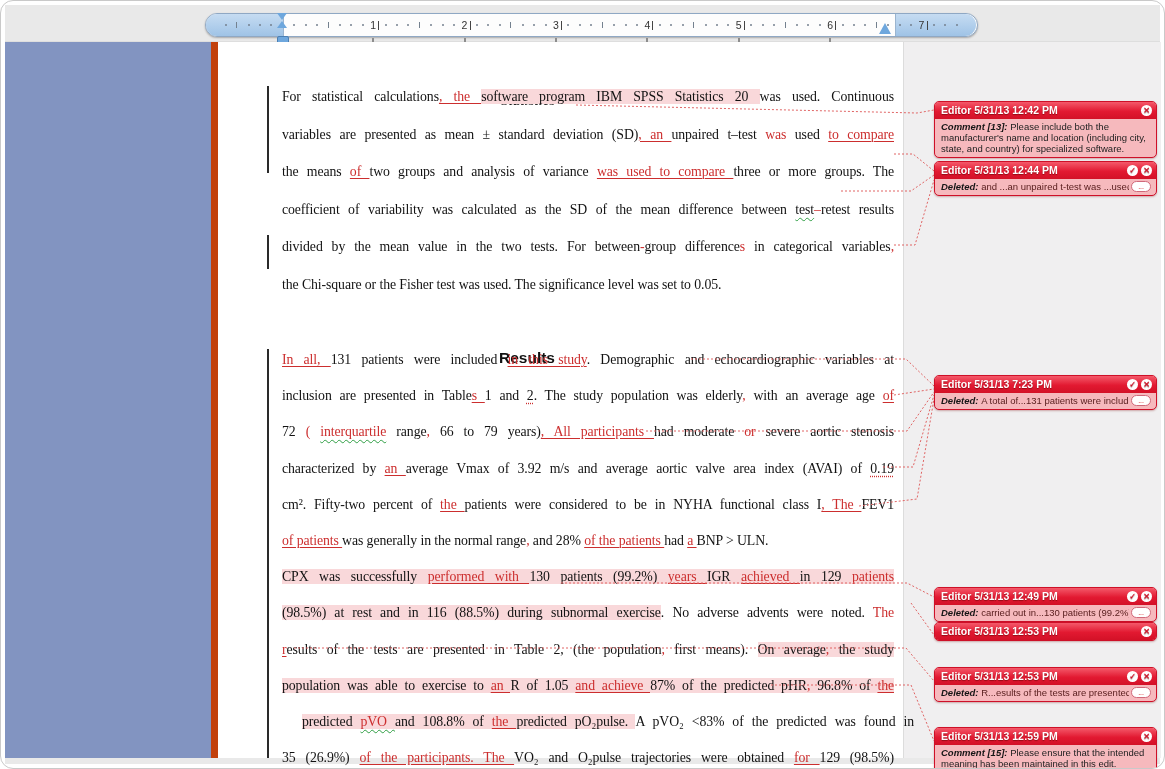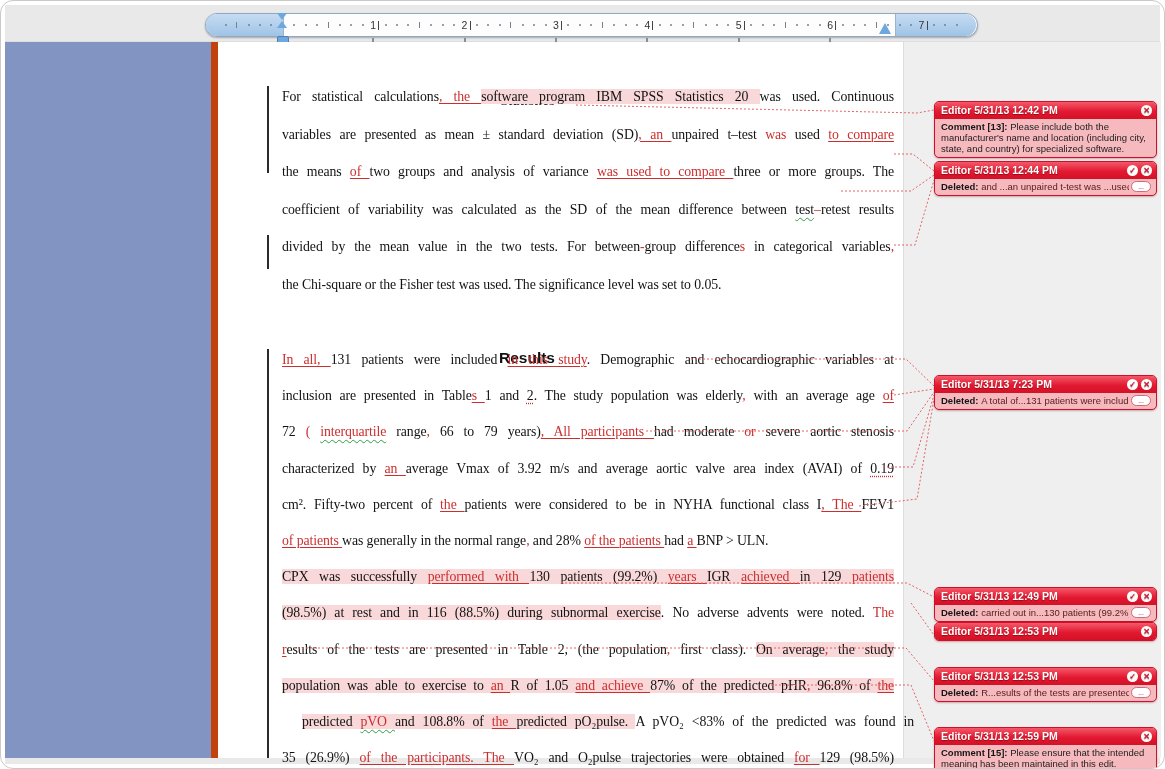--- a/index.html
+++ b/index.html
@@ -38,21 +38,21 @@
   .c-dot{text-decoration:underline dotted #cc2e2e;text-underline-offset:3px;}
   .change-bar{position:absolute;left:266px;width:2px;background:#2a2a2a;z-index:2;}
   
   #callouts{position:absolute;left:0;top:0;width:1165px;height:769px;z-index:4;pointer-events:none;}
   
   .bubble{position:absolute;left:933px;width:221px;background:#f6b9bd;border:1.5px solid #ce1028;border-radius:5px;box-shadow:0 1px 2px rgba(120,0,0,.3);overflow:hidden;z-index:6;}
   .bubble-head{height:15px;background:linear-gradient(#f4596a 0%,#e21931 55%,#d31127 100%);color:#fff;font-size:10.5px;font-weight:bold;line-height:15px;padding:1px 4px 1px 6px;display:flex;align-items:center;gap:3px;text-shadow:0 1px 1px rgba(90,0,0,.55);white-space:nowrap;}
   .bubble-head .sp{flex:1;}
   .hbtn{flex:0 0 auto;width:11px;height:11px;border-radius:50%;background:#fff;color:#d01228;font-size:8px;line-height:11px;text-align:center;font-weight:bold;cursor:pointer;}
   .bubble-body{padding:2px 5px 3px 6px;font-size:9.5px;line-height:11px;color:#222;}
-  .bubble-body b{color:#151515;}
+  .bubble-body b{color:#151515;font-style:italic;}
   .bubble-body.del{display:flex;align-items:center;gap:2px;}
   .bubble-body.del .dtext{flex:1;white-space:nowrap;overflow:hidden;color:#5b2020;}
   .pill{flex:0 0 auto;background:#fff;border:1px solid #d0697a;border-radius:7px;font-size:7px;line-height:7px;padding:1px 6px;color:#c00;cursor:pointer;}
 </style>
 </head>
 <body>
 
 <div id="frame">
 
   <div id="ruler-strip">
@@ -162,21 +162,21 @@
       <div class="doc-line" style="top: 237px;"><span class="">divided by the mean value in the two tests. For between</span><span class="c-red">-</span><span class="">group difference</span><span class="c-red">s </span><span class="">in categorical variables</span><span class="c-red">,</span></div>
       <div class="doc-line nojust" style="top: 274.5px;"><span class="">the Chi-square or the Fisher test was used. The significance level was set to 0.05.</span></div>
       <div class="doc-line" style="top: 350px;"><span class="c-red c-ul">In all, </span><span class="">131 patients were included </span><span class="c-red c-ul">in this study</span><span class="">. Demographic and echocardiographic variables at</span></div>
       <div class="doc-line" style="top: 386.2px;"><span class="">inclusion are presented in Table</span><span class="c-red c-ul">s </span><span class="">1 and </span><span class="c-dot">2</span><span class="">. The study population was elderly</span><span class="c-red">, </span><span class="">with an average age </span><span class="c-red c-ul">of</span></div>
       <div class="doc-line" style="top: 422.4px;"><span class="">72 </span><span class="c-red">( </span><span class="c-red c-ul c-sq">interquartile</span><span class=""> range</span><span class="c-red">, </span><span class="">66 to 79 years)</span><span class="c-red c-ul">, All participants </span><span class="">had moderate </span><span class="c-red">or </span><span class="">severe aortic stenosis</span></div>
       <div class="doc-line" style="top: 458.6px;"><span class="">characterized by </span><span class="c-red c-ul">an </span><span class="">average Vmax of 3.92 m/s and average aortic valve area index (AVAI) of </span><span class="c-dot">0.19</span></div>
       <div class="doc-line" style="top: 494.8px;"><span class="">cm². Fifty-two percent of </span><span class="c-red c-ul">the </span><span class="">patients were considered to be in NYHA functional class I</span><span class="c-red c-ul">, The </span><span class="">FEV1</span></div>
       <div class="doc-line nojust" style="top: 531px;"><span class="c-red c-ul">of patients </span><span class="">was generally in the normal range</span><span class="c-red">, </span><span class="">and 28% </span><span class="c-red c-ul">of the patients </span><span class="">had </span><span class="c-red c-ul">a </span><span class="">BNP &gt; ULN.</span></div>
       <div class="doc-line" style="top: 567.2px;"><span class="c-hl">CPX was successfully </span><span class="c-hl c-red c-ul">performed with </span><span class="c-hl">130 patients (99.2%) </span><span class="c-hl c-red c-ul">years </span><span class="c-hl">IGR </span><span class="c-hl c-red c-ul">achieved </span><span class="c-hl">in 129 </span><span class="c-hl c-red">patients</span></div>
       <div class="doc-line" style="top: 603.4px;"><span class="c-hl">(98.5%) at rest and in 116 (88.5%) during subnormal exercise</span><span class="">. No adverse advents were noted.  </span><span class="c-red">The</span></div>
-      <div class="doc-line" style="top: 639.6px;"><span class="c-red c-ul">r</span><span class="">esults of the tests are presented in Table 2, (the population</span><span class="c-red">, </span><span class="">first class). </span><span class="c-hl">On average</span><span class="c-hl c-red">, </span><span class="c-hl">the study</span></div>
+      <div class="doc-line" style="top: 639.6px;"><span class="c-red c-ul">r</span><span class="">esults of the tests are presented in Table 2, (the population</span><span class="c-red">, </span><span class="">first means). </span><span class="c-hl">On average</span><span class="c-hl c-red">, </span><span class="c-hl">the study</span></div>
       <div class="doc-line" style="top: 675.8px;"><span class="c-hl">population was able to exercise to </span><span class="c-hl c-red c-ul">an </span><span class="c-hl">R of 1.05 </span><span class="c-hl c-red c-ul">and achieve </span><span class="c-hl">87% of the predicted pHR</span><span class="c-hl c-red">, </span><span class="c-hl">96.8% of </span><span class="c-hl c-red c-ul">the</span></div>
       <div class="doc-line" style="top: 712px; margin-left: 20px;"><span class="c-hl">predicted </span><span class="c-hl c-red c-ul c-sq">pVO </span><span class="c-hl">and 108.8% of </span><span class="c-hl c-red c-ul">the </span><span class="c-hl">predicted pO₂pulse. </span><span class="">A pVO₂ &lt;83% of the predicted was found in</span></div>
       <div class="doc-line" style="top: 748.2px;"><span class="">35 (26.9%) </span><span class="c-red c-ul">of the participants. The </span><span class="">VO₂ and O₂pulse trajectories were obtained </span><span class="c-red c-ul">for </span><span class="">129 (98.5%)</span></div>
     </div>
 
   <div class="change-bar" style="top:85px;height:87px;"></div>
   <div class="change-bar" style="top:234px;height:34px;"></div>
   <div class="change-bar" style="top:348px;height:409px;"></div>
 
   <svg id="callouts" viewBox="0 0 1165 769">

